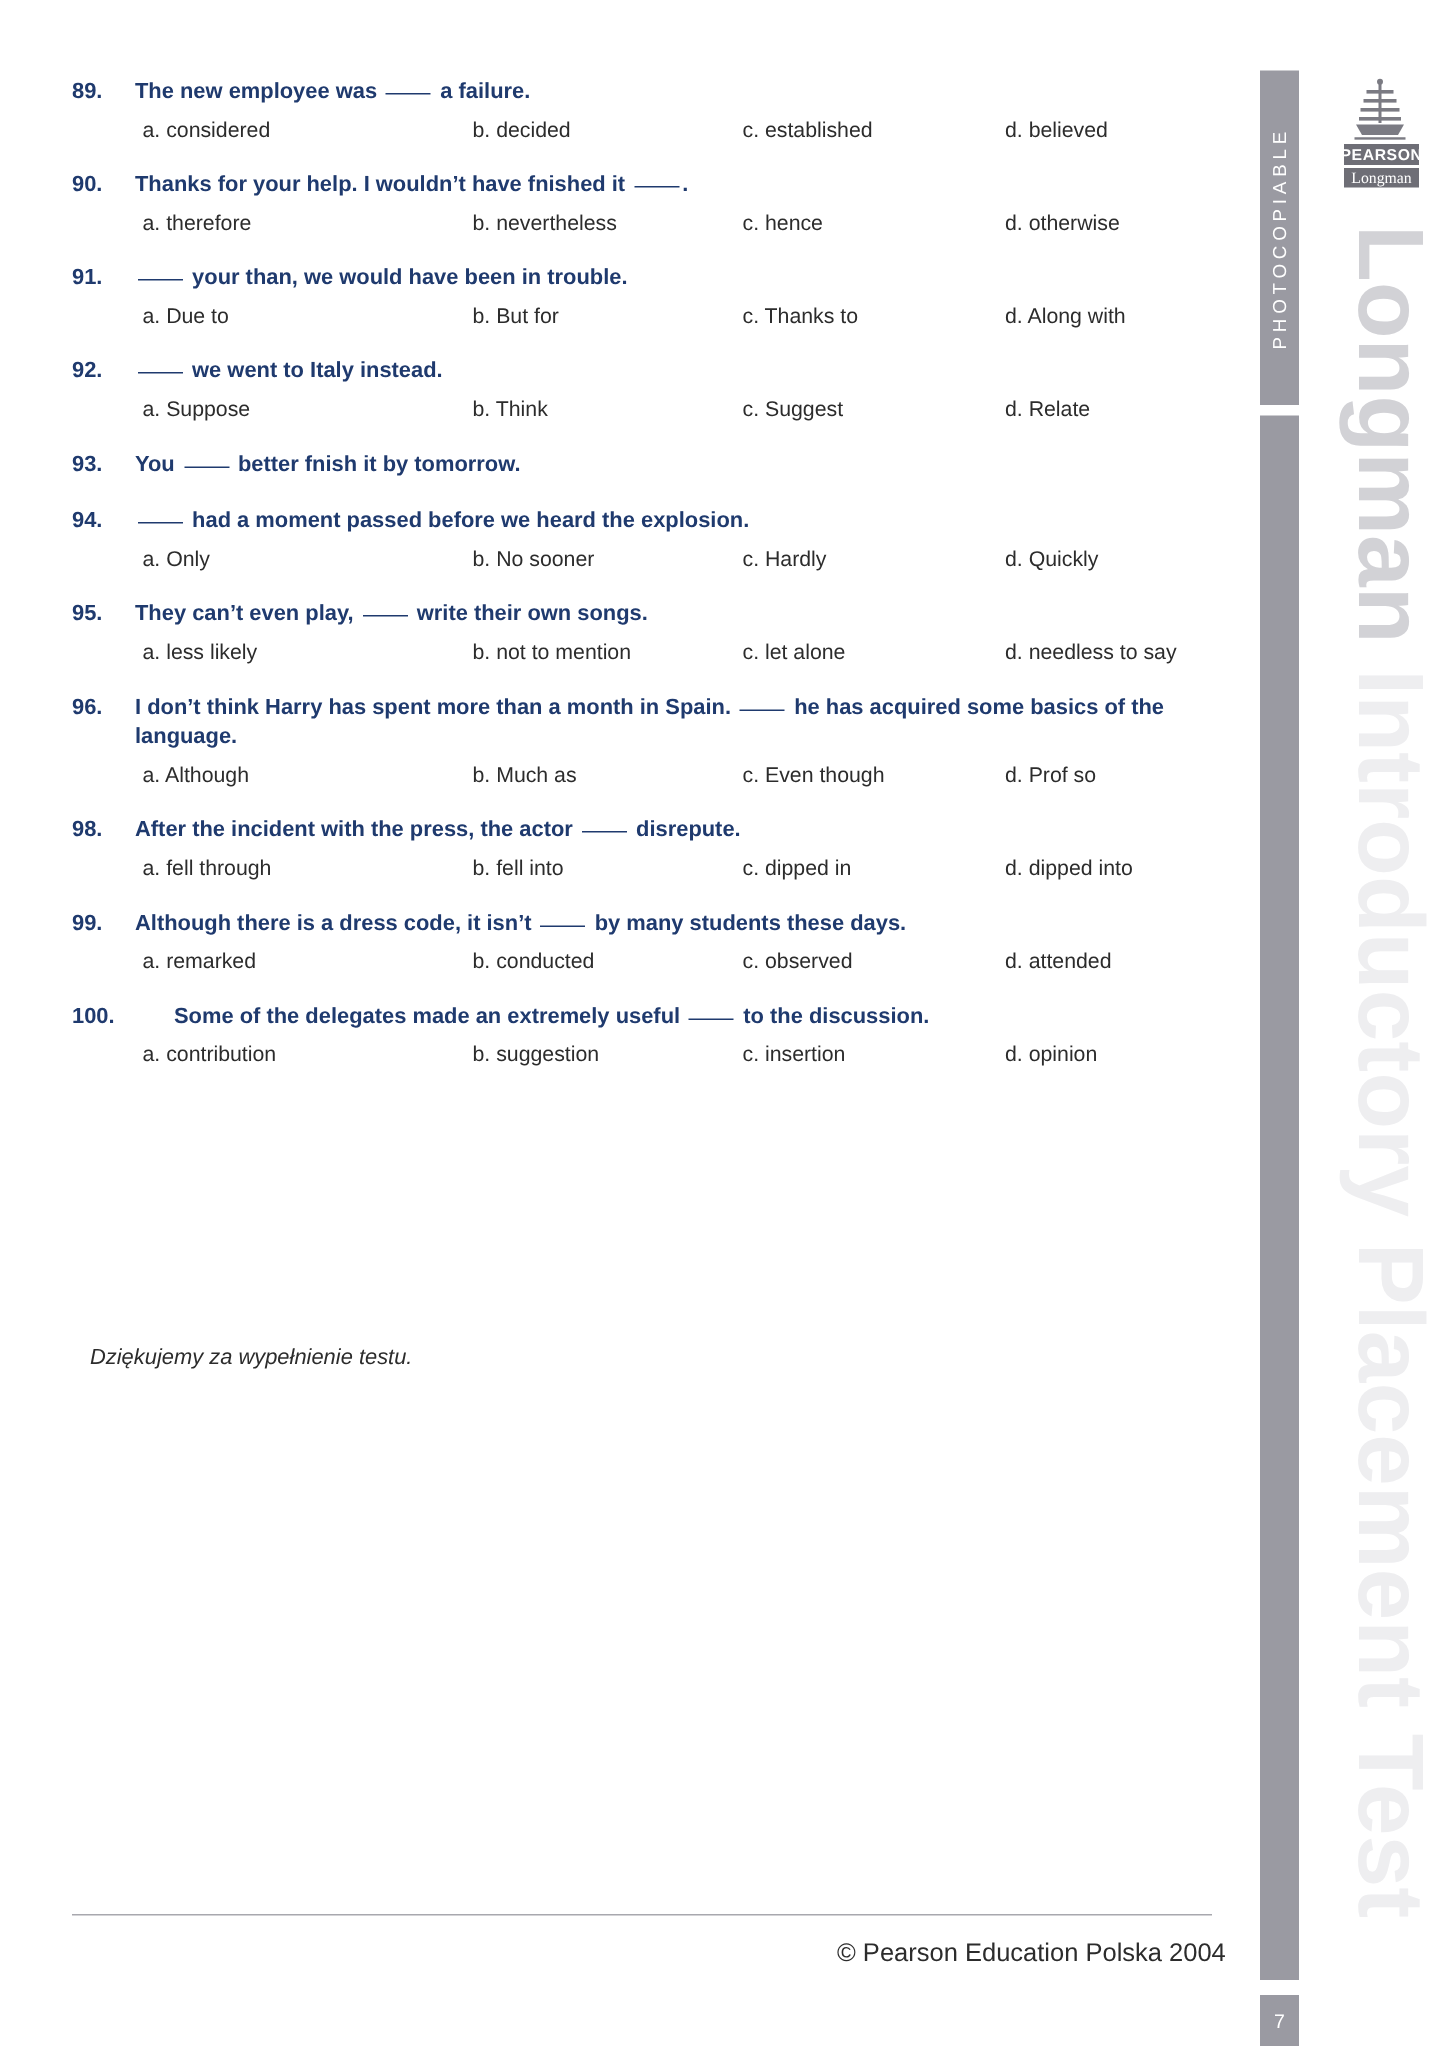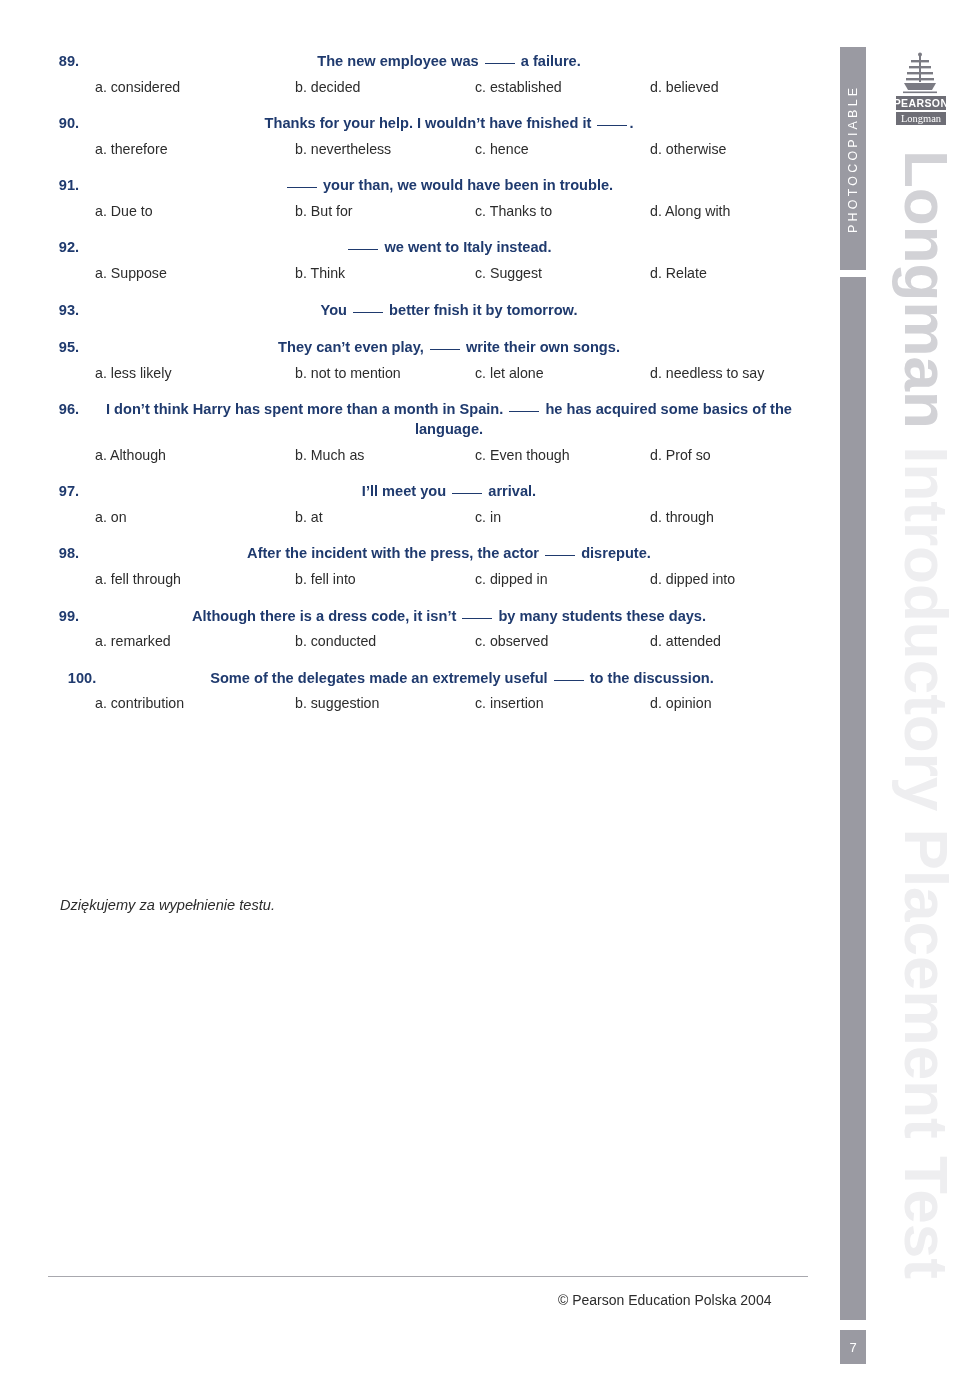--- a/index.html
+++ b/index.html
@@ -34,21 +34,20 @@
     margin-bottom: 18px;
   }
 
   .q-stem {
     display: flex;
     align-items: flex-start;
     color: #1f3a6e;
     font-weight: bold;
     font-size: 14.6px;
     line-height: 1.35;
-    text-align: center;
   }
   .q-number {
     flex: 0 0 auto;
     width: 42px;
     color: #1f3a6e;
     font-weight: bold;
   }
   .q-number.wide {
     width: 68px;
   }
@@ -70,21 +69,21 @@
     padding-left: 47px;
     color: #2c2c2c;
     font-weight: normal;
     font-size: 14.2px;
     line-height: 1.3;
   }
   .opt {
     white-space: nowrap;
   }
   .opt-a { flex: 0 0 200px; }
-  .opt-b { flex: 0 0 180px; }
+  .opt-b { flex: 0 0 180px; margin-left: 20px; }
   .opt-c { flex: 0 0 175px; }
   .opt-d { flex: 1 1 auto; }
 
   
   #closing-note {
     position: absolute;
     left: 60px;
     top: 897px;
     font-style: italic;
     font-size: 14.6px;
@@ -193,21 +192,21 @@
     color: #ffffff;
     font-size: 12.4px;
     line-height: 1.45;
     padding: 4px 0 0 45px;
     box-sizing: border-box;
   }
   #copyright {
     position: absolute;
     left: 558px;
     top: 1292px;
-    font-size: 14px;
+    font-size: 17px;
     color: #2c2c2c;
     white-space: nowrap;
   }
 </style>
 </head>
 <body>
 
 <div id="page">
 
   <div id="questions">
@@ -260,52 +259,52 @@
         </div>
       </div>
       <div class="question-block">
         <div class="q-stem">
           <span class="q-number">93.</span>
           <span class="q-text"><span>You </span><span class="blank"></span><span> better fnish it by tomorrow.</span></span>
         </div>
       </div>
       <div class="question-block">
         <div class="q-stem">
+          <span class="q-number">94.</span>
+          <span class="q-text"><span></span><span class="blank"></span><span> had a moment passed before we heard the explosion.</span></span>
+        </div>
+        <div class="q-options">
+          <span class="opt opt-a">a. Only</span>
+          <span class="opt opt-b">b. No sooner</span>
+          <span class="opt opt-c">c. Hardly</span>
+          <span class="opt opt-d">d. Quickly</span>
+        </div>
+      </div>
+      <div class="question-block">
+        <div class="q-stem">
           <span class="q-number">95.</span>
           <span class="q-text"><span>They can’t even play, </span><span class="blank"></span><span> write their own songs.</span></span>
         </div>
         <div class="q-options">
           <span class="opt opt-a">a. less likely</span>
           <span class="opt opt-b">b. not to mention</span>
           <span class="opt opt-c">c. let alone</span>
           <span class="opt opt-d">d. needless to say</span>
         </div>
       </div>
       <div class="question-block">
         <div class="q-stem">
           <span class="q-number">96.</span>
           <span class="q-text"><span>I don’t think Harry has spent more than a month in Spain. </span><span class="blank"></span><span> he has acquired some basics of the language.</span></span>
         </div>
         <div class="q-options">
           <span class="opt opt-a">a. Although</span>
           <span class="opt opt-b">b. Much as</span>
           <span class="opt opt-c">c. Even though</span>
           <span class="opt opt-d">d. Prof so</span>
-        </div>
-      </div>
-      <div class="question-block">
-        <div class="q-stem">
-          <span class="q-number">97.</span>
-          <span class="q-text"><span>I’ll meet you </span><span class="blank"></span><span> arrival.</span></span>
-        </div>
-        <div class="q-options">
-          <span class="opt opt-a">a. on</span>
-          <span class="opt opt-b">b. at</span>
-          <span class="opt opt-c">c. in</span>
-          <span class="opt opt-d">d. through</span>
         </div>
       </div>
       <div class="question-block">
         <div class="q-stem">
           <span class="q-number">98.</span>
           <span class="q-text"><span>After the incident with the press, the actor </span><span class="blank"></span><span> disrepute.</span></span>
         </div>
         <div class="q-options">
           <span class="opt opt-a">a. fell through</span>
           <span class="opt opt-b">b. fell into</span>

